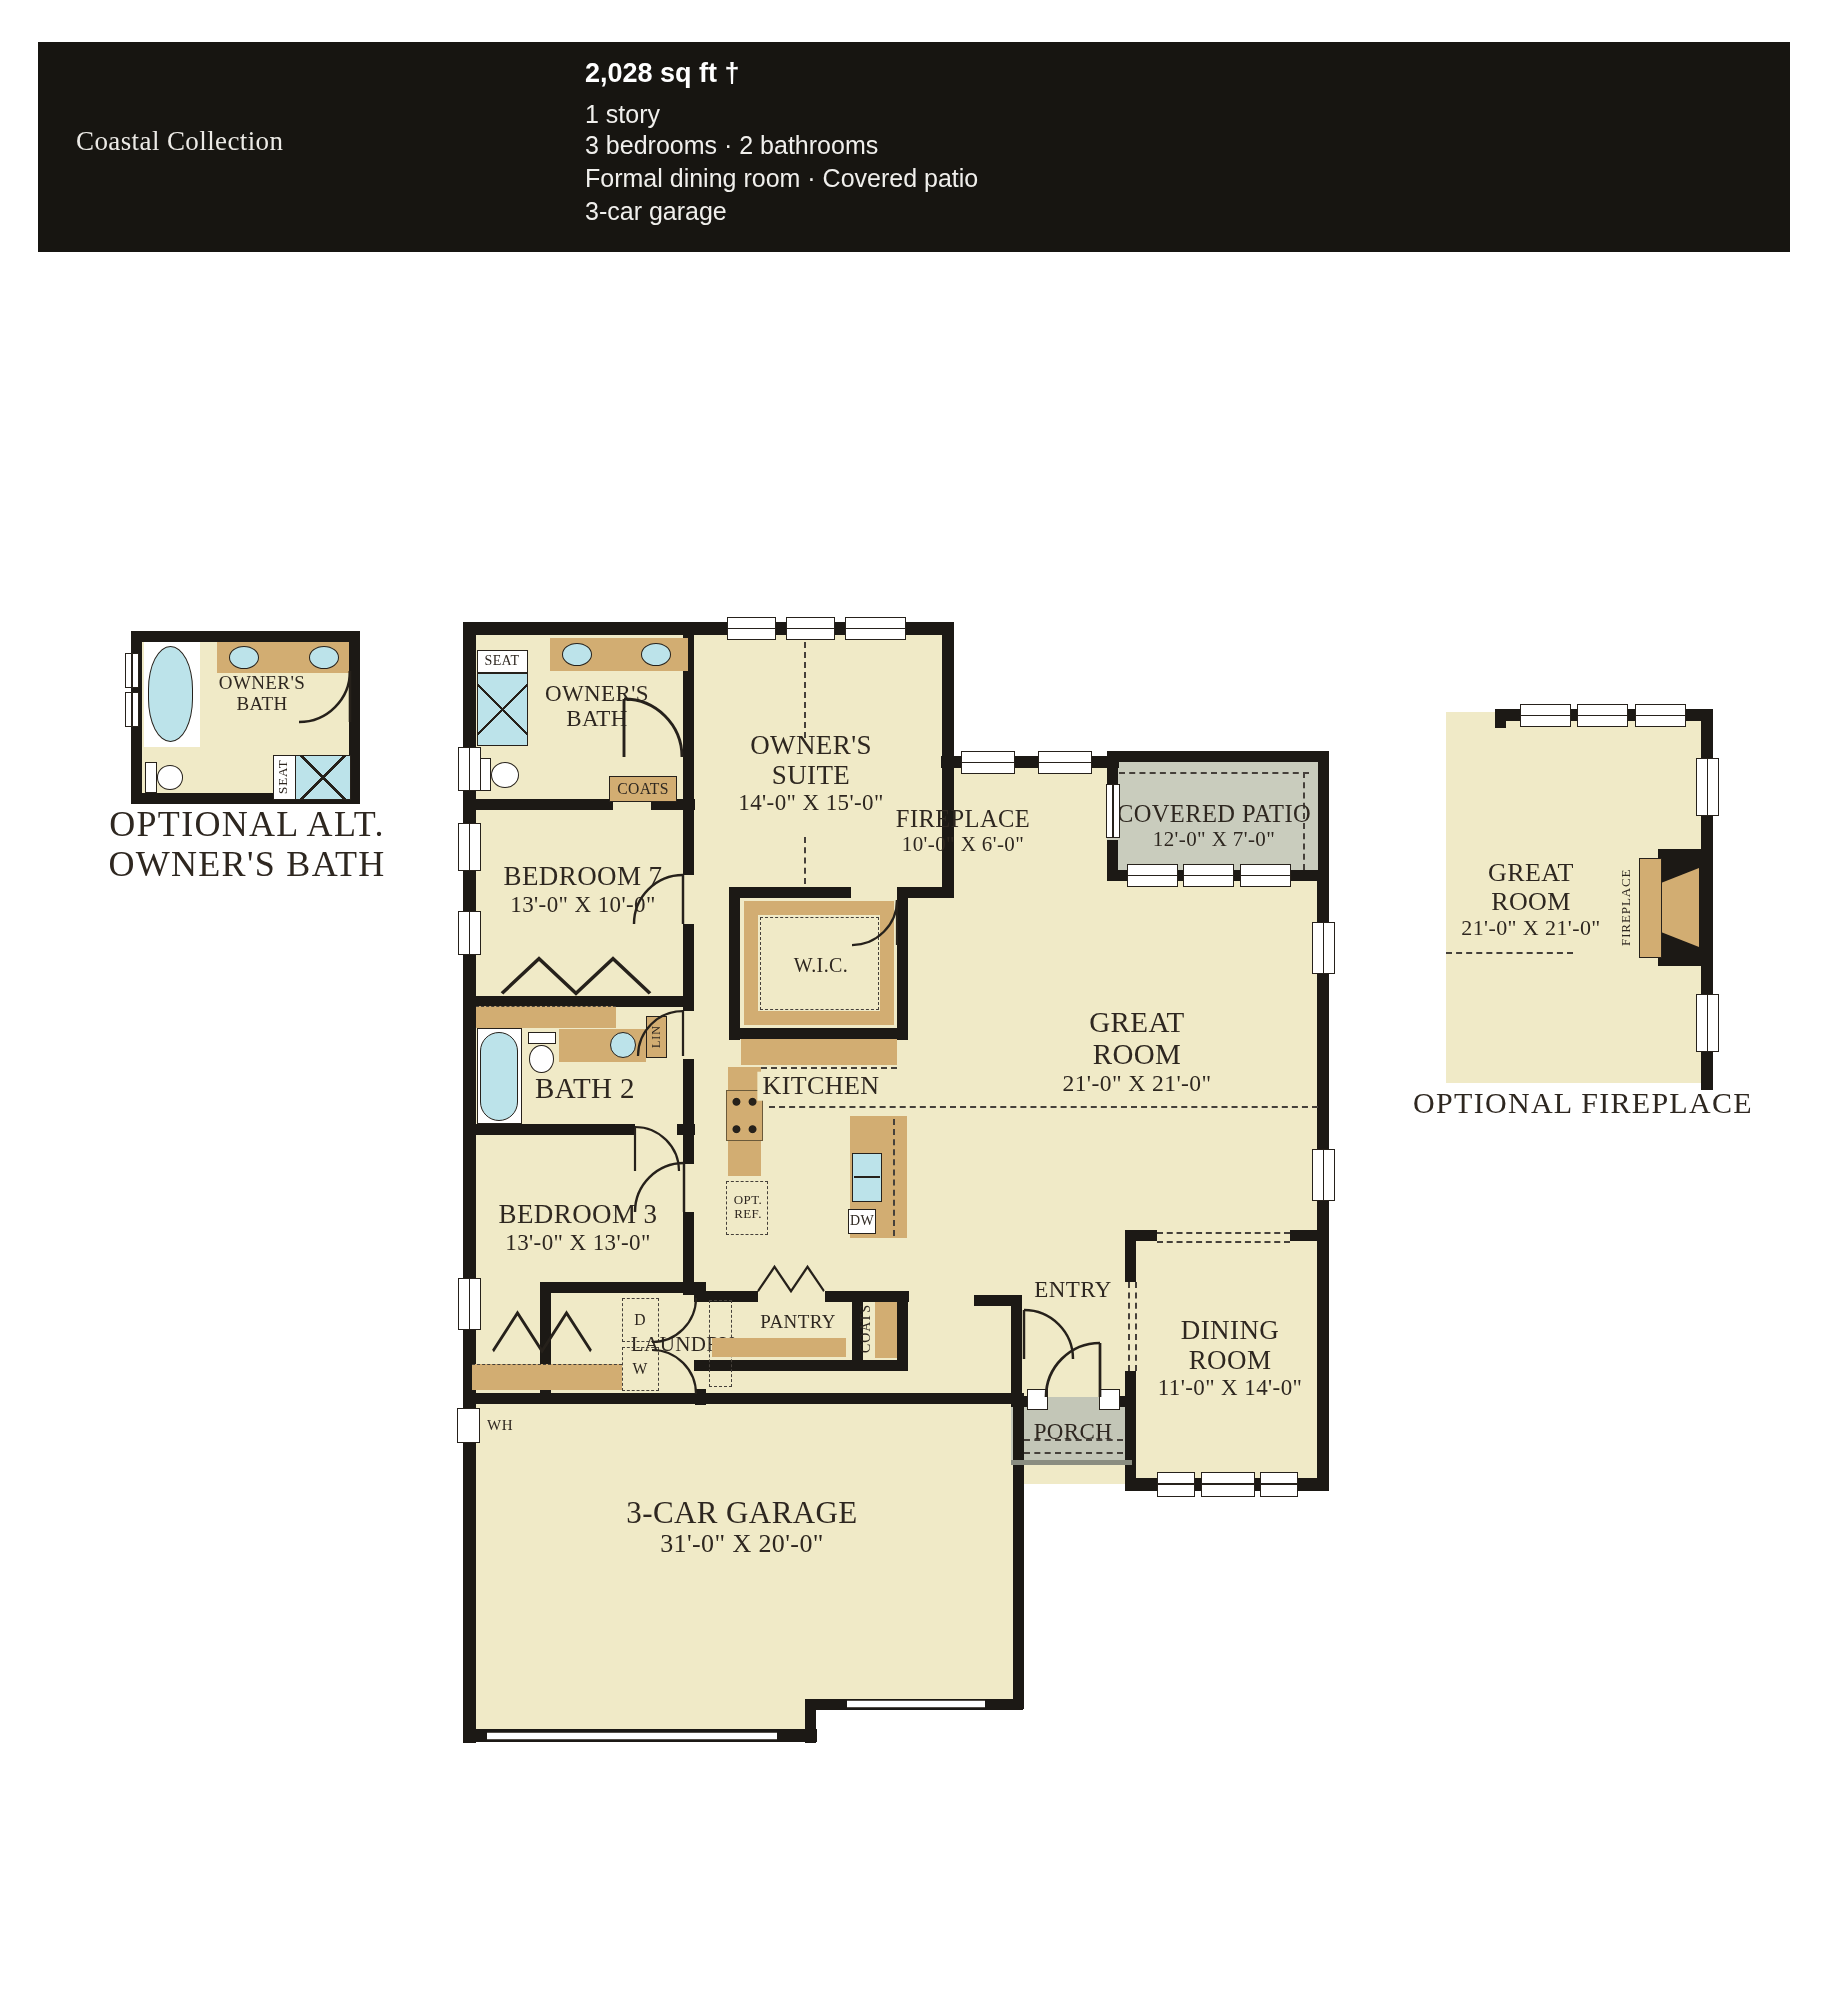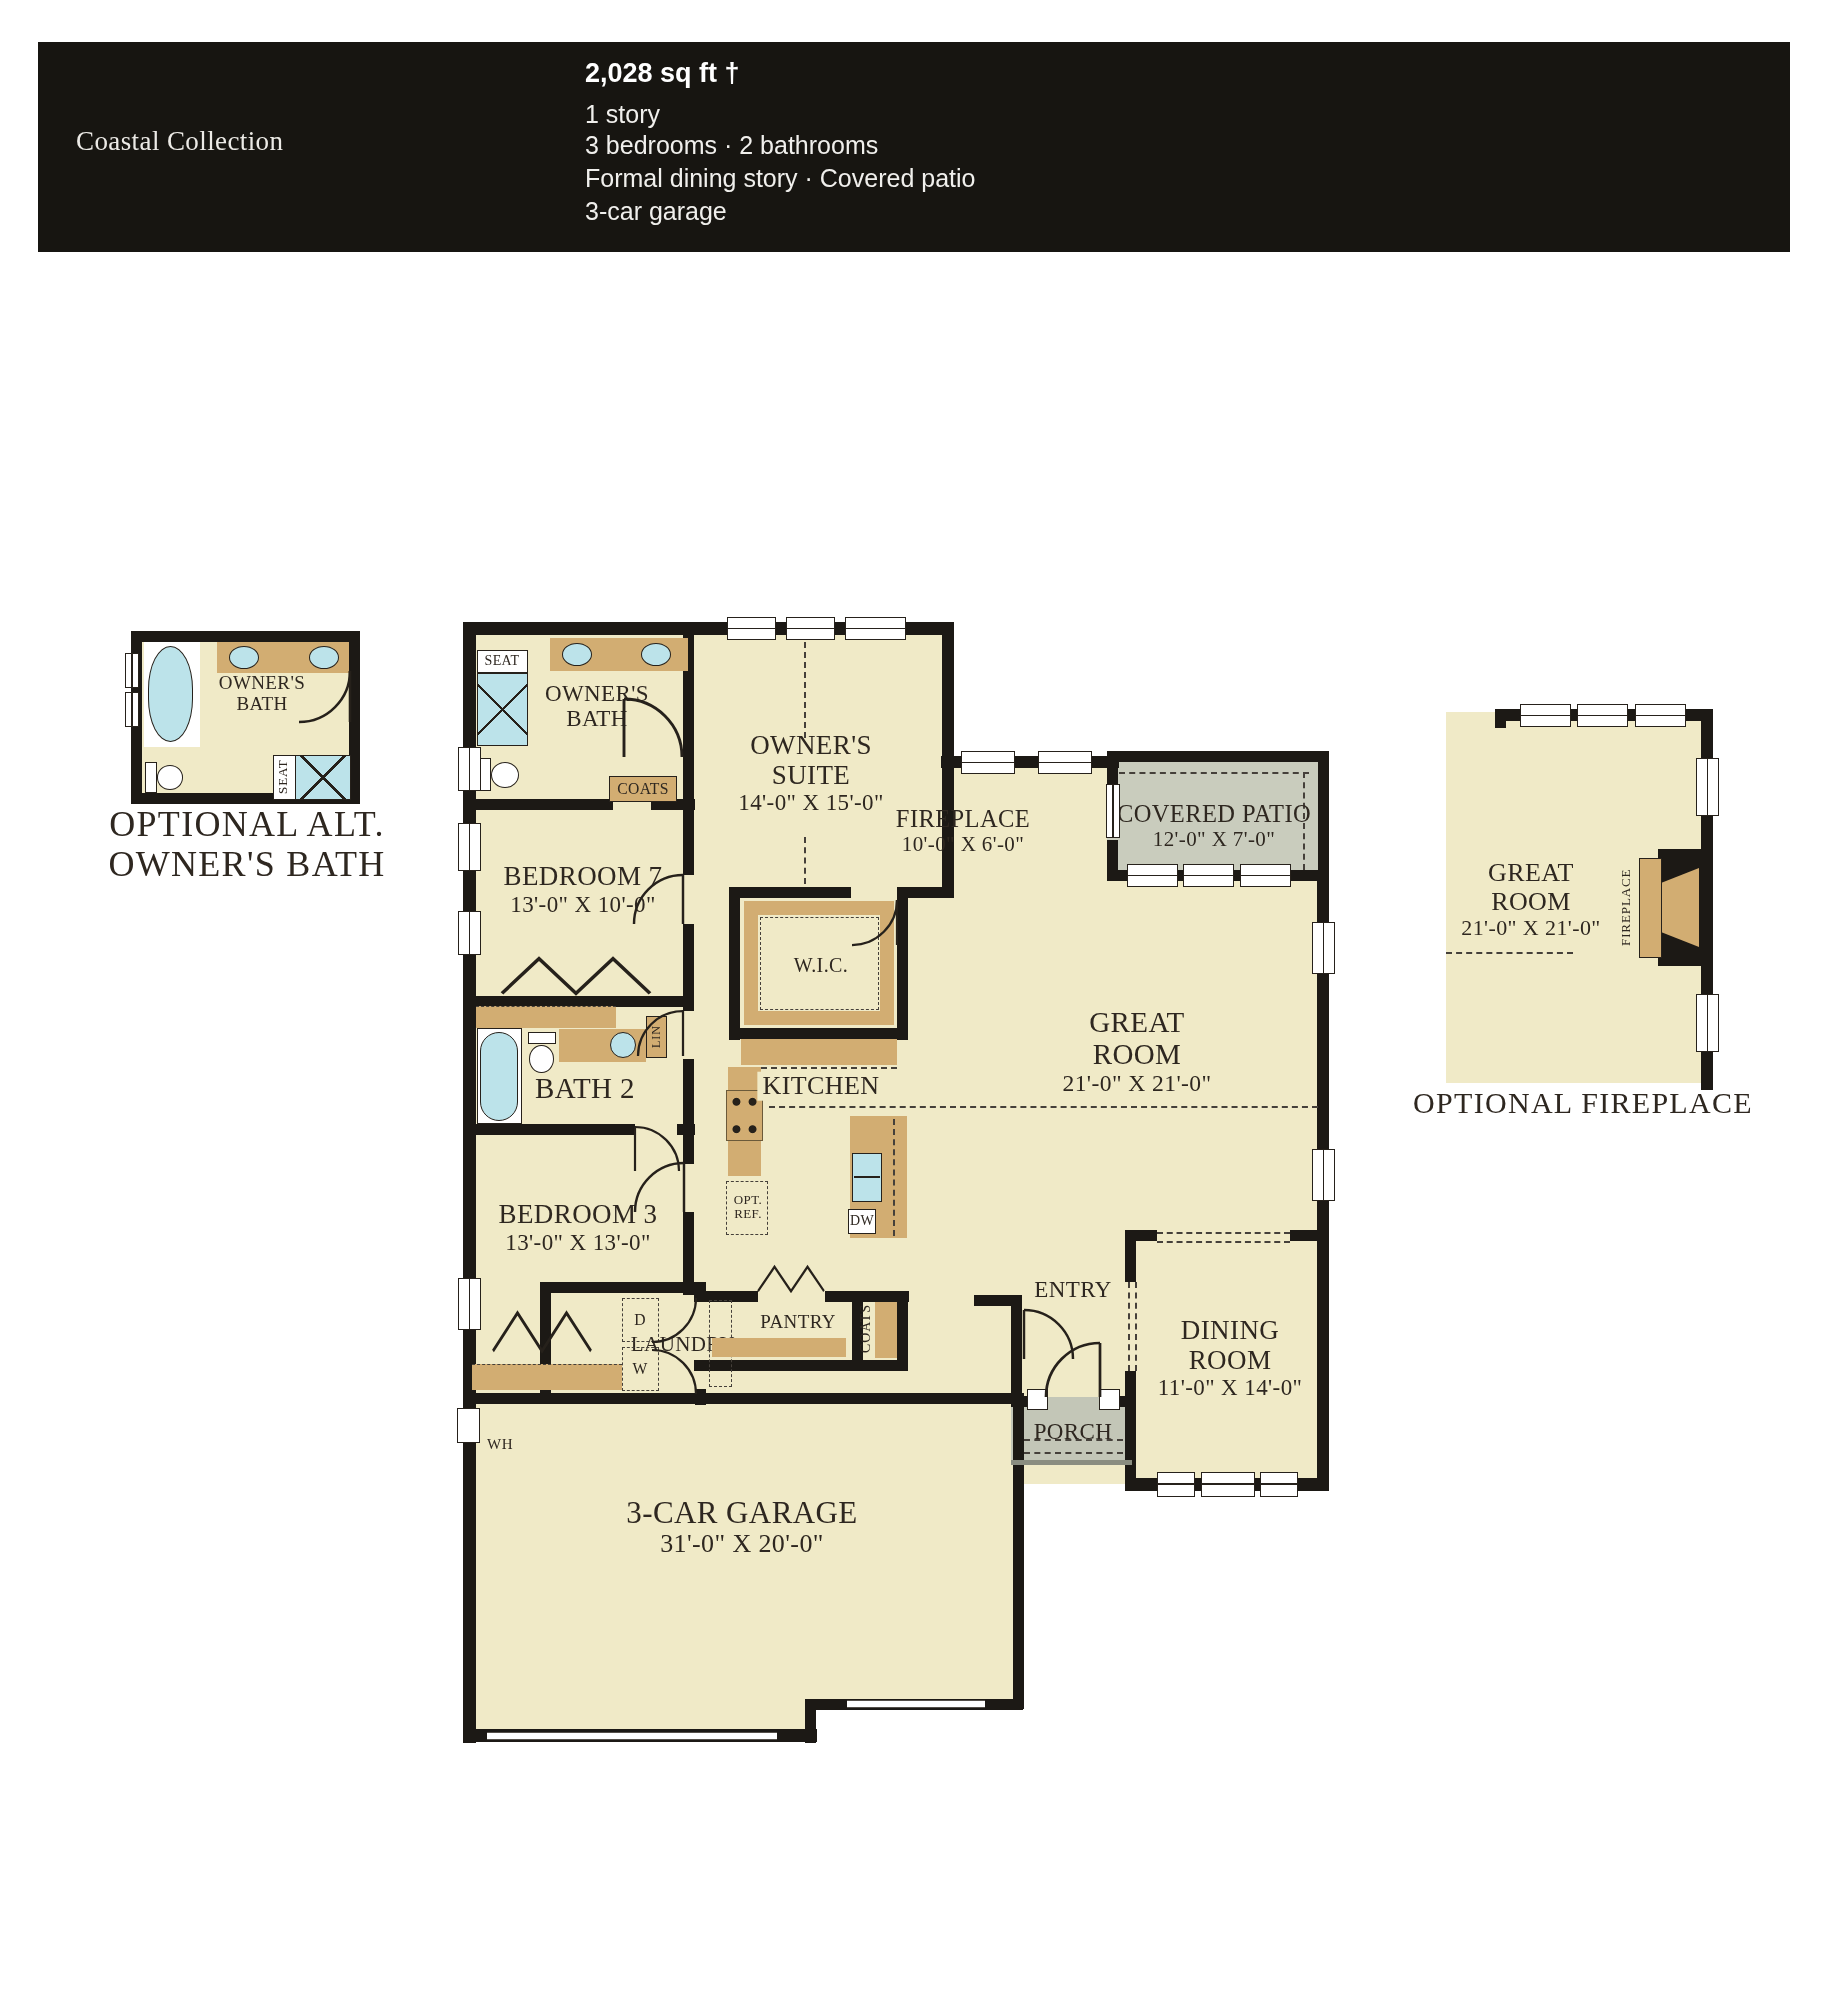--- a/index.html
+++ b/index.html
@@ -42,21 +42,21 @@
 </head>
 <body>
 
 <div id="page">
 
   <header class="a" style="left:38px;top:42px;width:1752px;height:210px;background:#171511;">
     <div class="a hdr-sans" style="left:38px;top:84px;font-size:27px;color:#eceae6;letter-spacing:0.4px;font-family:Liberation Serif, serif;">Coastal Collection</div>
     <div class="a hdr-sans" style="left:547px;top:15.7px;font-size:27px;font-weight:bold;color:#ffffff;">2,028 sq ft †</div>
     <div class="a hdr-sans" style="left:547px;top:58px;font-size:25px;color:#f0efec;">1 story</div>
     <div class="a hdr-sans" style="left:547px;top:89px;font-size:25px;color:#f0efec;">3 bedrooms · 2 bathrooms</div>
-    <div class="a hdr-sans" style="left:547px;top:122px;font-size:25px;color:#f0efec;">Formal dining story · Covered patio</div>
+    <div class="a hdr-sans" style="left:547px;top:122px;font-size:25px;color:#f0efec;">Formal dining room · Covered patio</div>
     <div class="a hdr-sans" style="left:547px;top:155px;font-size:25px;color:#f0efec;">3-car garage</div>
   </header>
 
   <section class="a" style="left:0;top:0;width:100%;height:100%;">
     <div class="a cream" style="left:131px;top:631px;width:229px;height:173px;border:11.4px solid #1c1915;"></div>
     <div class="a white" style="left:144px;top:642px;width:56px;height:105px;"></div>
     <div class="a tub" style="left:148px;top:646px;width:45px;height:96px;border-radius:23px/44px;"></div>
     <div class="a tan" style="left:217px;top:642px;width:132px;height:31px;"></div>
     <div class="a sinkO" style="left:229px;top:646px;width:30px;height:23px;"></div>
     <div class="a sinkO" style="left:309px;top:646px;width:30px;height:23px;"></div>
@@ -260,21 +260,21 @@
     <div class="a dashB" style="left:709px;top:1300px;width:23px;height:87px;"></div>
     <div class="a lbl" style="left:798px;top:1322px;font-size:19px;">PANTRY</div>
     <div class="a tan" style="left:712px;top:1338px;width:134px;height:19px;"></div>
     <svg class="icon" style="left:758px;top:1265px;width:66px;height:28px;" viewBox="0 0 100 30" preserveAspectRatio="none">
       <path d="M0 28 L25 2 L50 28 L75 2 L100 28" fill="none" stroke="#26211b" stroke-width="3"></path>
     </svg>
     <div class="a tan" style="left:875px;top:1302px;width:22px;height:56px;"></div>
     <div class="a vlbl" style="left:858px;top:1301px;height:56px;font-size:14px;">COATS</div>
 
     <div class="a fixbox" style="left:457px;top:1408px;width:23px;height:35px;"></div>
-    <div class="a lbl" style="left:500px;top:1425px;font-size:15px;margin-top:19px;">WH</div>
+    <div class="a lbl" style="left:500px;top:1425px;font-size:15px;">WH</div>
     <div class="a lbl" style="left:742px;top:1527px;font-size:31px;">
       <div>3-CAR GARAGE</div>
       <div style="font-size:26px;">31'-0" X 20'-0"</div>
     </div>
     <div class="a" style="left:487px;top:1732px;width:290px;height:7.9px;background:#fff;border-top:1.7px solid #55504a;border-bottom:1.7px solid #55504a;"></div>
     <div class="a" style="left:847px;top:1700px;width:138px;height:7.9px;background:#fff;border-top:1.7px solid #55504a;border-bottom:1.7px solid #55504a;"></div>
 
     <div class="a winH" style="left:727px;top:617px;width:49px;height:23px;"></div>
     <div class="a winH" style="left:786px;top:617px;width:49px;height:23px;"></div>
     <div class="a winH" style="left:845px;top:617px;width:61px;height:23px;"></div>

